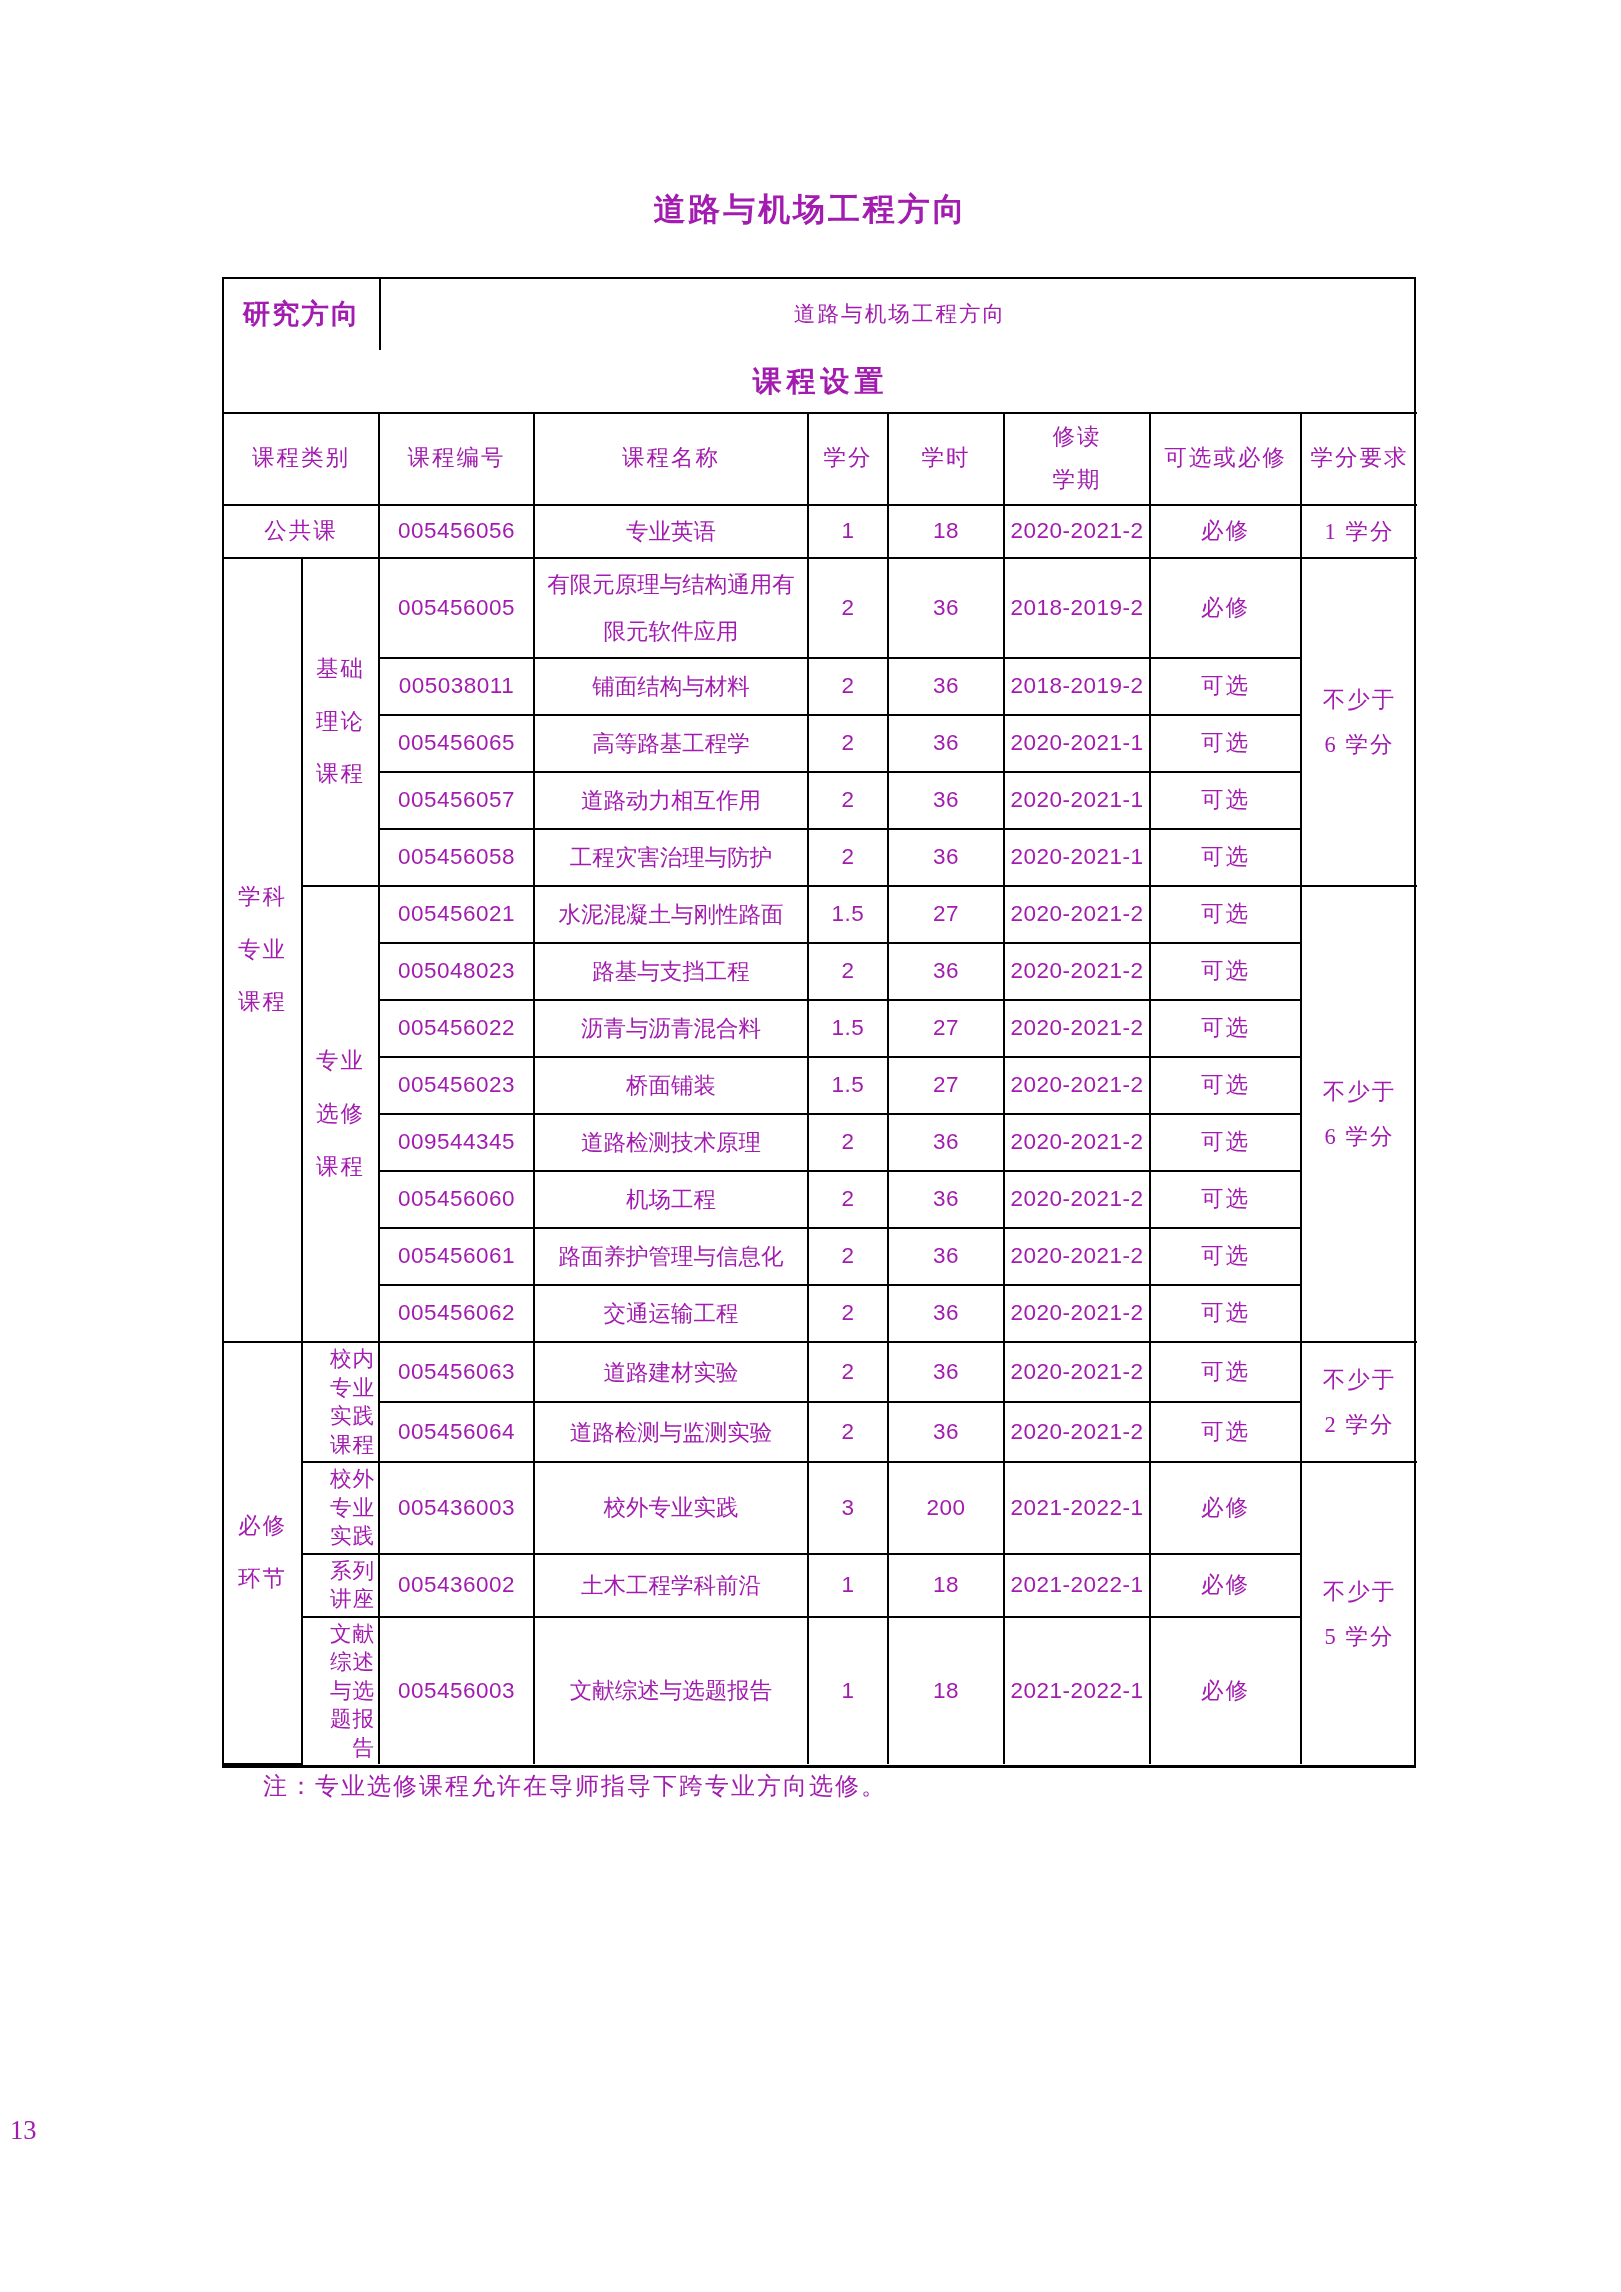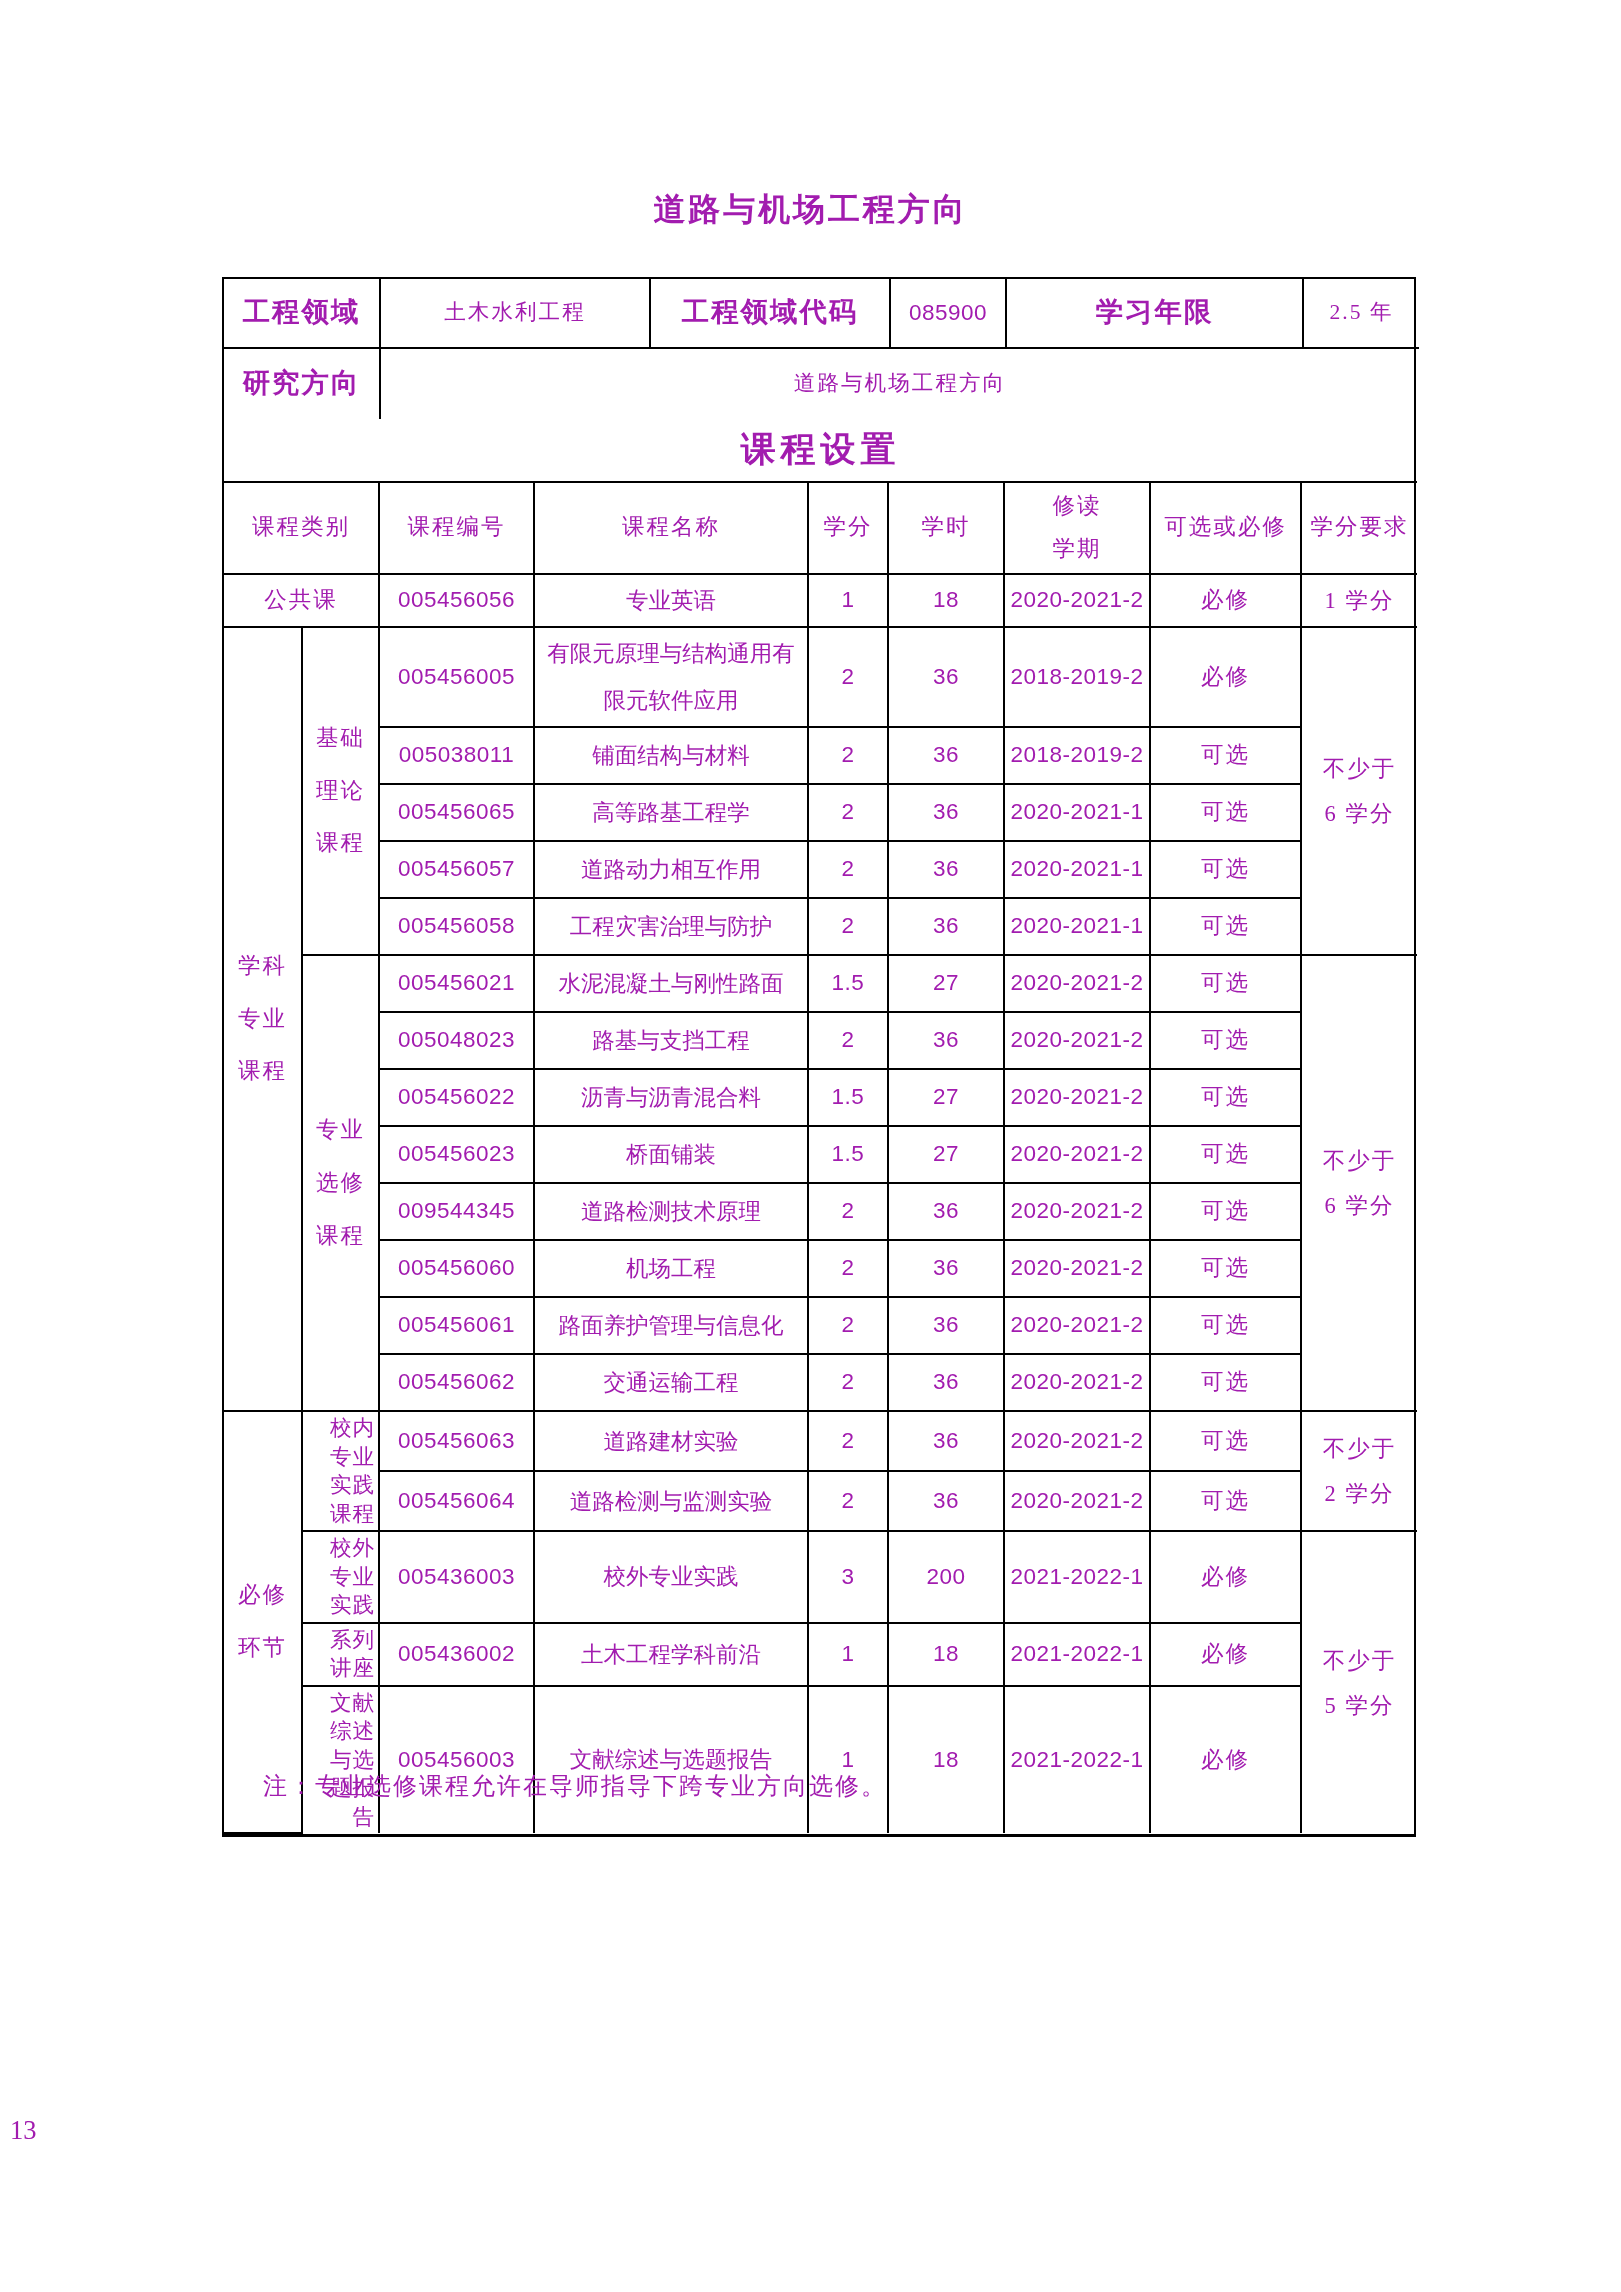--- a/index.html
+++ b/index.html
@@ -29,21 +29,21 @@
     text-align:center;vertical-align:middle;
     font-size:22.5px;line-height:1.45;letter-spacing:2px;
     overflow:hidden;
   }
   td.no-r{border-right:none;}
   tr.last td, td.no-b{border-bottom:none;}
   td.bb3{border-bottom-width:2.9px;}
   .lbl-bold{font-size:27.4px;font-weight:bold;letter-spacing:2px;}
   .val{font-size:21.6px;}
   .num{font-family:"Liberation Sans","DejaVu Sans",sans-serif;letter-spacing:0.5px;}
-  .banner-cell{font-size:35px;font-weight:bold;letter-spacing:4.9px;}
+  .banner-cell{font-size:29px;font-weight:bold;letter-spacing:4.9px;}
   .pre{white-space:pre-line;}
   .wide-label{line-height:2.35;}
   .mid-label{line-height:1.9;}
   .tight-label{line-height:1.32;font-size:21.6px;letter-spacing:1px;text-align:right;}
   .name-cell{letter-spacing:0;line-height:2.1;}
   .sem{font-size:22.5px;}
   .req{font-size:22.5px;line-height:2.0;}
   
   .h70{height:69px;} .h72{height:71px;} .h64{height:63px;} .h84{height:82px;}
   .h50{height:49px;} .h78{height:76px;} .h58{height:57px;} .h56{height:55px;}
@@ -69,28 +69,20 @@
     <table>
       <colgroup>
         <col style="width:156px">
           <col style="width:270px">
           <col style="width:240px">
         <col style="width:116px">
           <col style="width:297px">
           <col style="width:116px">
       </colgroup>
       <tbody>
-          <tr class="h70">
-        <td class="lbl-bold bb3">工程领域</td>
-        <td class="val bb3">土木水利工程</td>
-        <td class="lbl-bold bb3">工程领域代码</td>
-        <td class="num bb3">085900</td>
-        <td class="lbl-bold bb3">学习年限</td>
-        <td class="val bb3 no-r">2.5 年</td>
-      </tr>
       <tr class="h72 last">
         <td class="lbl-bold bb3">研究方向</td>
         <td class="val bb3 no-r" colspan="5">道路与机场工程方向</td>
       </tr>
     </tbody>
       </table>
 
     <table>
       <colgroup>
         <col style="width:78px">

